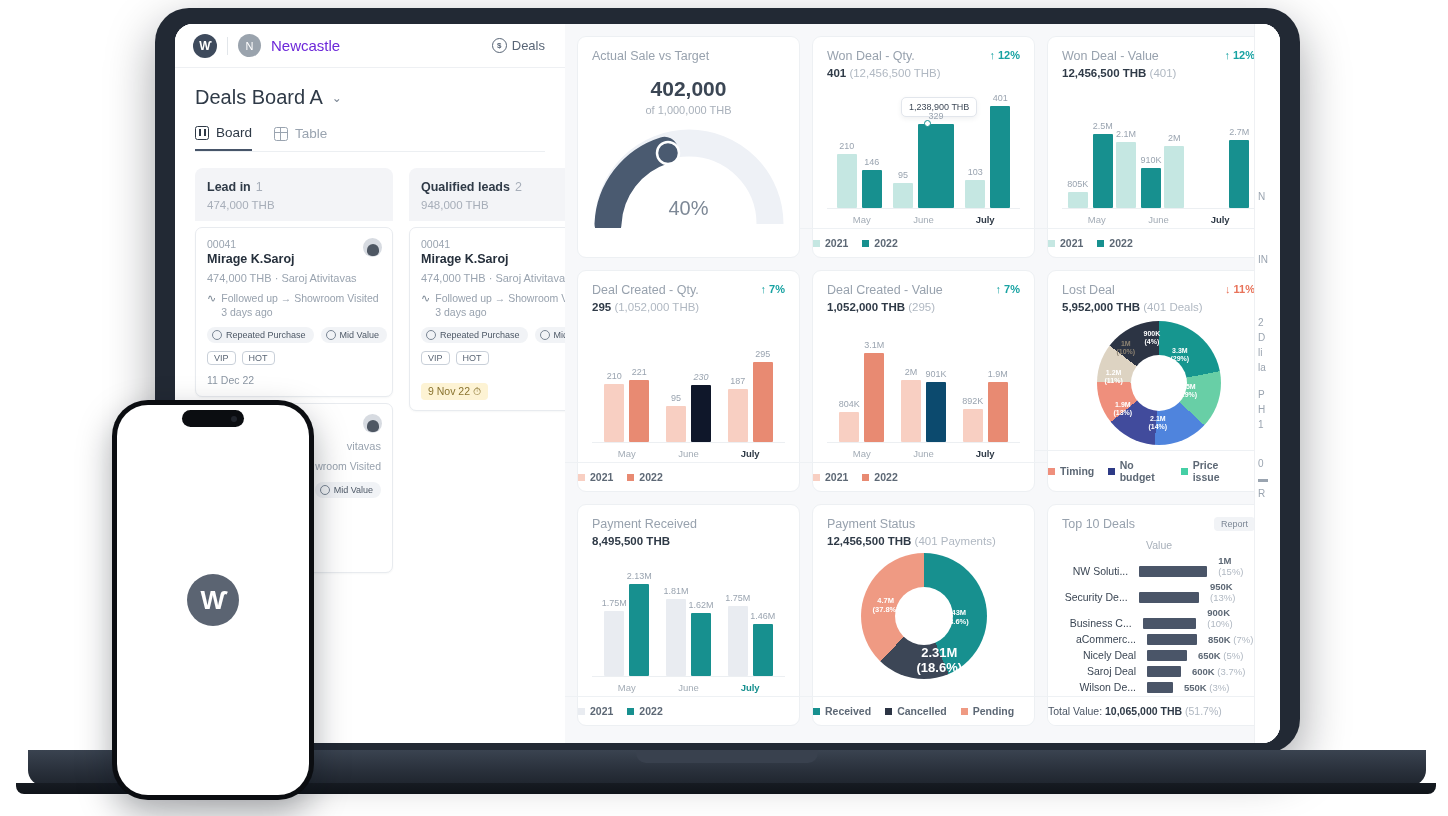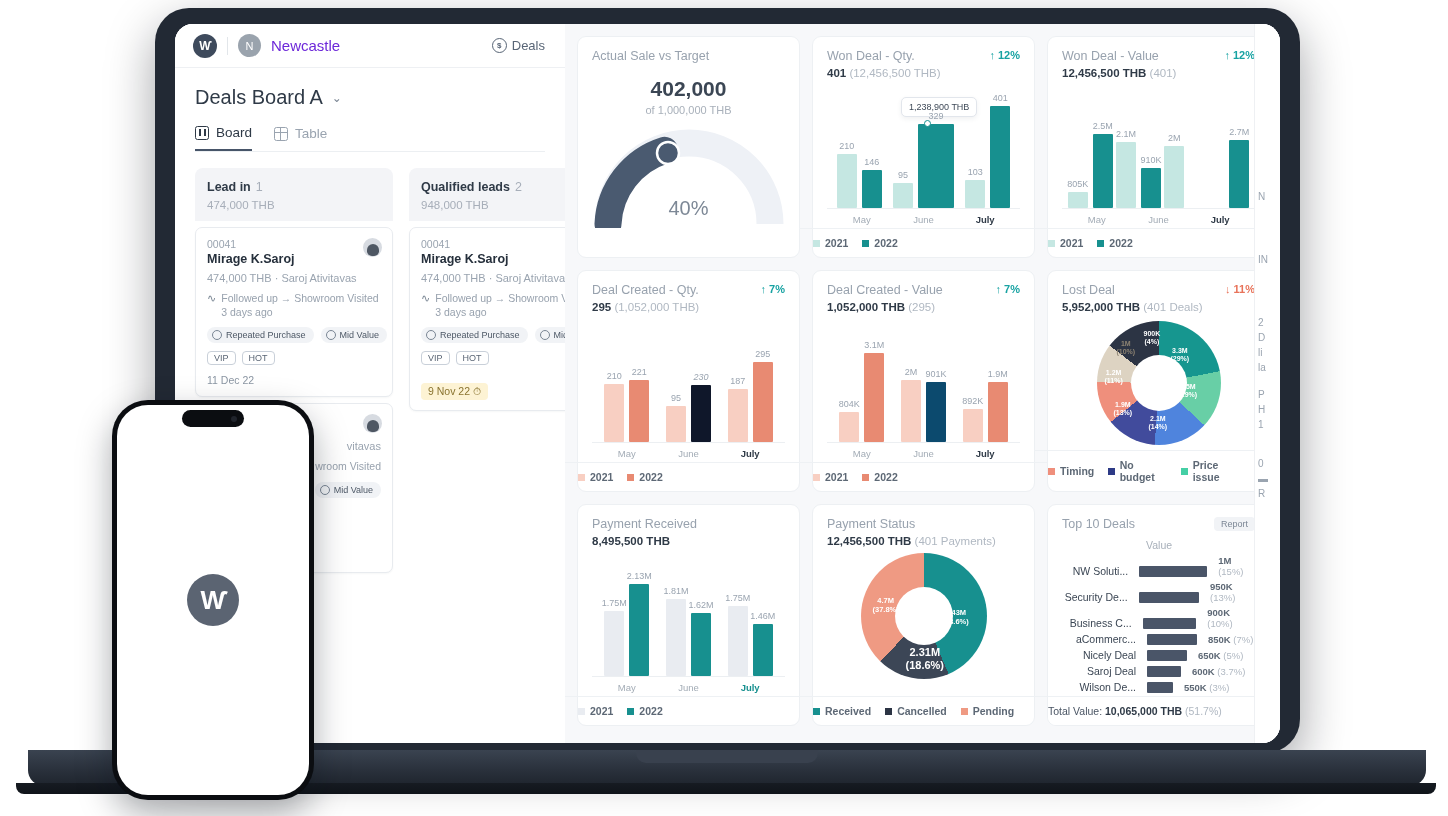--- a/index.html
+++ b/index.html
@@ -646,21 +646,21 @@
           <div class="card" style="height:222px;">
             <div class="card-title">Payment Status</div>
             <div class="card-sub"><span>12,456,500 THB</span> <span class="muted">(401 Payments)</span></div>
             <div class="donut-wrap" style="padding-top:6px;">
               <div class="donut" style="width:126px;height:126px;background:conic-gradient(
                    #17908f 0deg 157deg,
                    #3c4656 157deg 224deg,
                    #ef9a83 224deg 360deg);">
                 <div class="hole" style="inset:34px;"></div>
                 <div class="dlab" style="left:82px;top:56px;font-size:7.5px;"><span>5.43M</span><br><span>(43.6%)</span></div>
-                <div class="dlab" style="left:45px;top:93px;font-size:11px;"><span>2.31M</span><br><span>(18.6%)</span></div>
+                <div class="dlab" style="left:56px;top:93px;font-size:13px;"><span>2.31M</span><br><span>(18.6%)</span></div>
                 <div class="dlab" style="left:12px;top:44px;font-size:7.5px;"><span>4.7M</span><br><span>(37.8%)</span></div>
               </div>
             </div>
             <div class="legend" style="position:absolute;left:0;right:0;bottom:0;">
               <span class="lg">
                   <i style="background:#17908f;"></i>
                   <span>Received</span>
                 </span>
               <span class="lg">
                   <i style="background:#2c3444;"></i>

